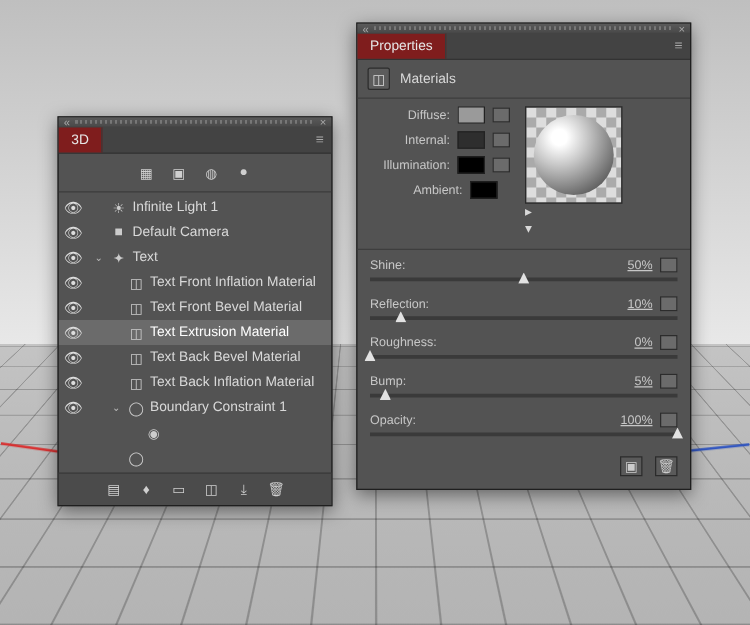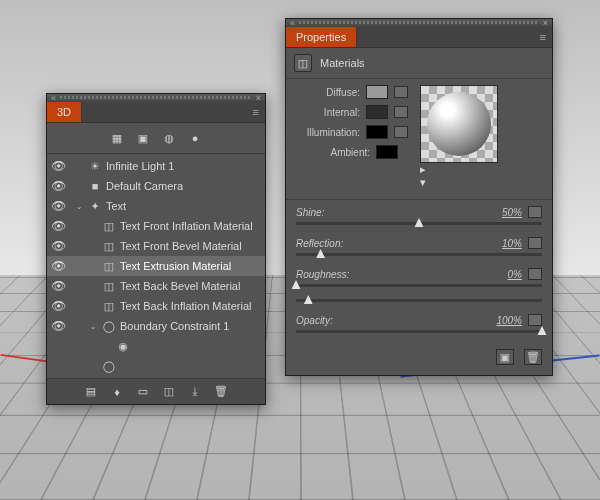--- a/index.html
+++ b/index.html
@@ -16,21 +16,21 @@
   }
   .axis { position:absolute; height:2px; top:73%; }
   .axis.red  { left:0; width:160px; background:#d83030; transform: rotate(8deg); }
   .axis.blue { right:0; width:200px; background:#3055c0; transform: rotate(-6deg); }
 
   .panel { position:absolute; background:#535353; border:1px solid #1f1f1f; box-shadow:0 4px 14px rgba(0,0,0,.5); color:#d9d9d9; font-size:11px; }
   .panel .grabber { height:7px; background:linear-gradient(#5a5a5a,#4a4a4a); display:flex; justify-content:space-between; align-items:center; padding:0 4px; }
   .panel .grabber .dots { flex:1; margin:0 4px; height:3px; background:repeating-linear-gradient(90deg,#777 0 2px, transparent 2px 4px); }
   .grabber .arrows, .grabber .close { font-size:9px; color:#aaa; cursor:pointer; }
   .tabbar { display:flex; align-items:center; height:22px; background:#434343; border-bottom:1px solid #333; }
-  .tab { padding:4px 10px; background:#c2410c; border-right:1px solid #3a3a3a; color:#e6e6e6; font-size:11px; }
+  .tab { padding:4px 10px; background:#7f1d1d; border-right:1px solid #3a3a3a; color:#e6e6e6; font-size:11px; }
   .tabmenu { margin-left:auto; padding:0 6px; color:#aaa; font-size:11px; }
 
   
   .p3d { left:46px; top:93px; width:220px; }
   .filterbar { display:flex; justify-content:center; gap:8px; padding:6px 0; border-bottom:1px solid #3c3c3c; }
   .filterbar .fbtn { width:18px; height:18px; display:flex; align-items:center; justify-content:center; color:#cfcfcf; }
   .tree { padding:2px 0; max-height:260px; overflow:hidden; }
   .row { display:flex; align-items:center; height:20px; padding:0 4px; gap:4px; }
   .row .eye { width:15px; text-align:center; color:#ddd; font-size:12px; }
   .row .caret { width:10px; text-align:center; color:#bbb; font-size:8px;}
@@ -50,21 +50,21 @@
   .swrow { display:flex; align-items:center; gap:6px; justify-content:flex-end; }
   .swrow label { width:66px; text-align:right; font-size:10px; color:#c7c7c7; }
   .sw { width:22px; height:14px; border:1px solid #222; background:#333; }
   .folder { width:14px; height:12px; background:#6b6b6b; border:1px solid #2c2c2c; position:relative; }
   .preview { width:78px; height:78px; border:1px solid #2a2a2a; background:
       conic-gradient(#aaa 0 25%, #ddd 0 50%, #aaa 0 75%, #ddd 0) 0 0/16px 16px;
       position:relative; display:flex; align-items:center; justify-content:center;}
   .preview .ball { width:64px; height:64px; border-radius:50%; background:
      radial-gradient(circle at 32% 28%, #fff 0 10%, #c8c8c8 35%, #5f5f5f 80%, #333 100%); }
   .sliders { padding:6px 10px 10px 10px; display:flex; flex-direction:column; gap:12px; }
-  .sgrp .shdr { display:flex; align-items:center; justify-content:space-between; font-size:10px; color:#c7c7c7; margin-bottom:4px;font-style:italic;}
+  .sgrp .shdr { display:flex; align-items:center; justify-content:space-between; font-size:10px; color:#c7c7c7; margin-bottom:4px;}
   .shdr .val { margin-left:auto; margin-right:6px; text-decoration:underline;padding-left:47px; }
   .track { position:relative; height:3px; background:#3a3a3a; }
   .thumb { position:absolute; top:-4px; width:9px; height:9px; background:#e2e2e2; clip-path: polygon(50% 0,100% 100%,0 100%); transform:translateX(-50%); }
   .actions { display:flex; gap:10px; justify-content:flex-end; padding:6px 10px 10px; }
   .ab { width:18px; height:16px; border:1px solid #2b2b2b; background:#5a5a5a; display:flex; align-items:center; justify-content:center; color:#ccc; font-size:11px;}
 </style>
 </head>
 <body>
 
 <div class="bg-grid"></div>
@@ -244,20 +244,25 @@
         <div class="shdr">
           <span>Roughness:</span>
           <span class="val">0%</span>
           <div class="folder"></div>
         </div>
         <div class="track">
           <div class="thumb" style="left: 0%;"></div>
         </div>
       </div>
       <div class="sgrp">
+        <div class="shdr">
+          <span>Bump:</span>
+          <span class="val">5%</span>
+          <div class="folder"></div>
+        </div>
         <div class="track">
           <div class="thumb" style="left: 5%;"></div>
         </div>
       </div>
       <div class="sgrp">
         <div class="shdr">
           <span>Opacity:</span>
           <span class="val">100%</span>
           <div class="folder"></div>
         </div>

